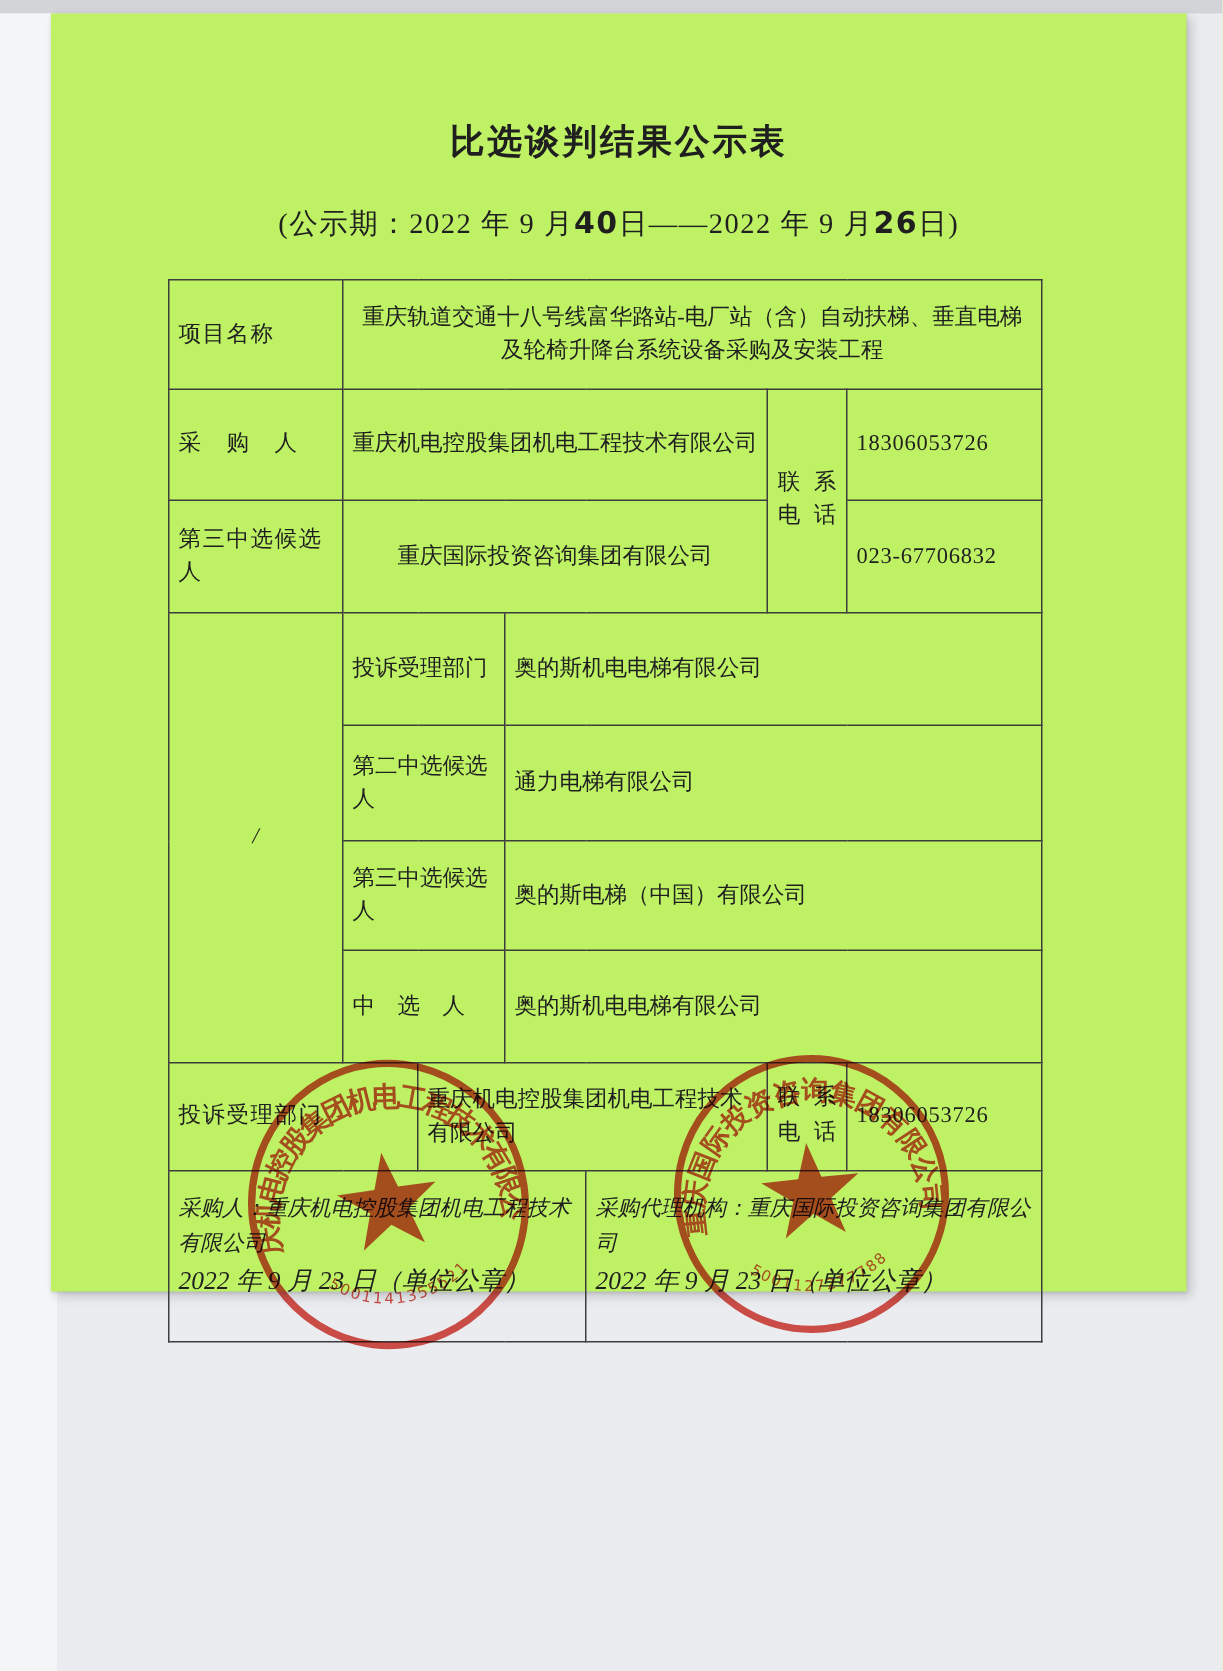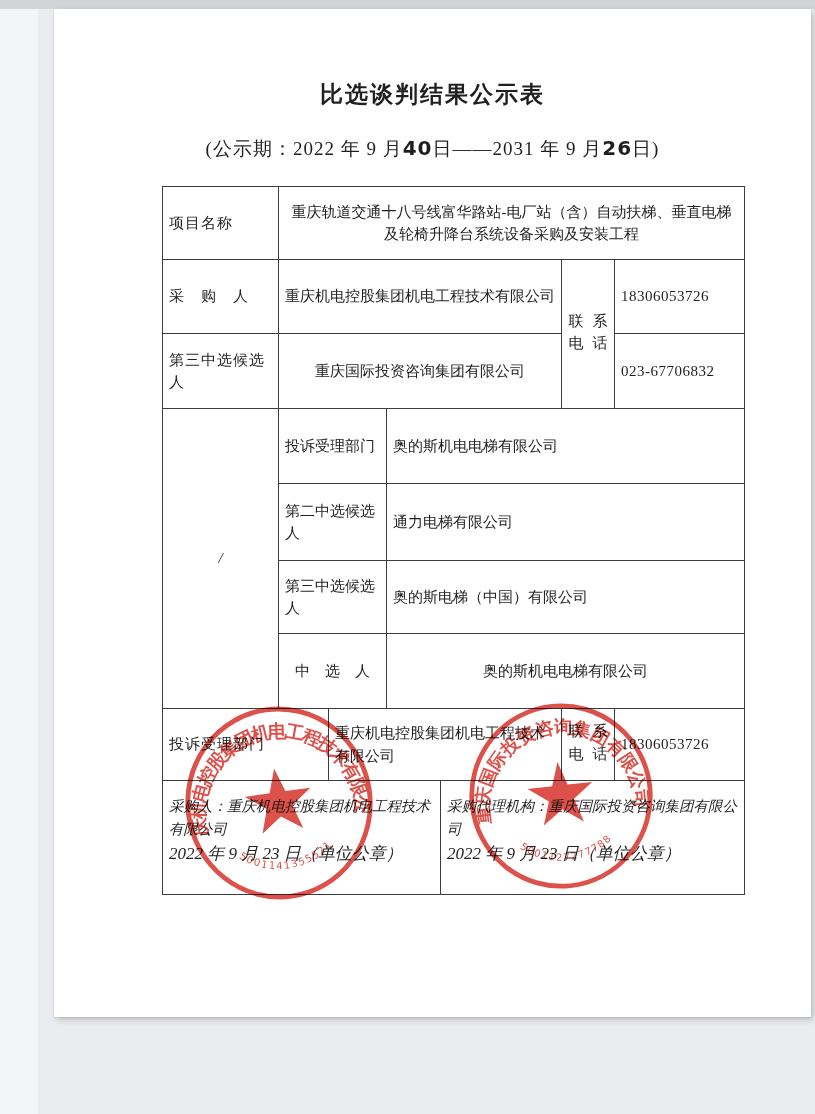--- a/index.html
+++ b/index.html
@@ -5,35 +5,35 @@
   html,body{margin:0;padding:0;}
   body{
     width:815px;height:1114px;position:relative;overflow:hidden;
     background:#eaecef;
     font-family:"Liberation Serif","DejaVu Serif",serif;
     color:#1f1f1f;
   }
   .scan-top-strip{position:absolute;left:0;top:0;width:815px;height:9px;background:#d2d4d8;}
   .scan-left-strip{position:absolute;left:0;top:9px;width:38px;height:1105px;background:#f4f5f7;}
   .page{
-    position:absolute;left:54px;top:9px;width:757px;height:1008px;
-    background:#ffffff;
+    position:absolute;left:34px;top:9px;width:757px;height:852px;
+    background:#bef264;
     box-shadow:3px 3px 7px rgba(0,0,0,.18), 0 1px 2px rgba(0,0,0,.10);
   }
   .doc-title{
     margin:70px 0 0 0;text-align:center;
     font-size:23px;font-weight:700;letter-spacing:2px;
   }
   .doc-subtitle{
     margin-top:26px;text-align:center;font-size:19px;letter-spacing:1px;
   }
   .hand-digit{font-weight:700;font-family:"DejaVu Sans",sans-serif;font-size:20px;}
   table.results{
     border-collapse:collapse;table-layout:fixed;
-    margin:24px 0 0 108px;width:582px;
+    margin:24px 0 0 78px;width:582px;
   }
   table.results td{
     border:1px solid #3d3d3d;
     font-size:15px;line-height:1.5;
     vertical-align:middle;
     padding:2px 6px;
     overflow:hidden;
   }
   td.lbl{padding-left:10px;letter-spacing:1px;}
   td.center{text-align:center;}
@@ -43,41 +43,41 @@
   td.cand-name{padding-left:17px;}
   td.slash-cell{text-align:center;font-style:italic;font-size:19px;}
   td.phone{text-align:left;font-size:16px;letter-spacing:.5px;}
   td.complaint-name{padding-left:12px;line-height:1.75;}
   td.sig{vertical-align:top;padding:6px 10px;}
   .sig-inner{height:100%;display:flex;flex-direction:column;justify-content:space-between;}
   .sig-line{font-size:14.5px;line-height:1.6;}
   .sig-date{font-size:17px;margin-bottom:14px;}
   tr.r1{height:73px;} tr.r2{height:74px;} tr.r3{height:75px;}
   tr.r4{height:75px;} tr.r5{height:77px;} tr.r6{height:73px;}
-  tr.r7{height:75px;text-align:center;} tr.r8{height:72px;} tr.r9{height:114px;font-style:italic;}
+  tr.r7{height:75px;} tr.r8{height:72px;} tr.r9{height:114px;font-style:italic;}
   .seal{
     position:absolute;opacity:.86;mix-blend-mode:multiply;pointer-events:none;
   }
   .seal-left{left:128px;top:690px;width:194px;height:208px;transform:rotate(-8deg);}
   .seal-right{left:412px;top:688px;width:190px;height:198px;transform:rotate(-6deg);}
   .seal text{fill:#d7352d;font-family:"Liberation Serif","DejaVu Serif",serif;}
   .seal .company-arc{font-size:19px;font-weight:700;}
   .seal .number-arc{font-size:10.5px;font-family:"DejaVu Sans",sans-serif;letter-spacing:1.5px;}
 </style>
 </head>
 <body>
 
 <div class="scan-top-strip"></div>
 <div class="scan-left-strip"></div>
 
 <div class="page">
 
   <h1 class="doc-title">比选谈判结果公示表</h1>
 
-  <div class="doc-subtitle"><span>(公示期：2022 年 9 月</span><span class="hand-digit">40</span><span>日——2031 年 9 月</span><span class="hand-digit">26</span><span>日)</span></div>
+  <div class="doc-subtitle"><span>(公示期：2022 年 9 月</span><span class="hand-digit">40</span><span>日——2022 年 9 月</span><span class="hand-digit">26</span><span>日)</span></div>
 
   <table class="results">
     <colgroup>
       <col style="width:116px">
         <col style="width:50px">
         <col style="width:58px">
       <col style="width:54px">
         <col style="width:121px">
         <col style="width:53px">
       <col style="width:130px">

